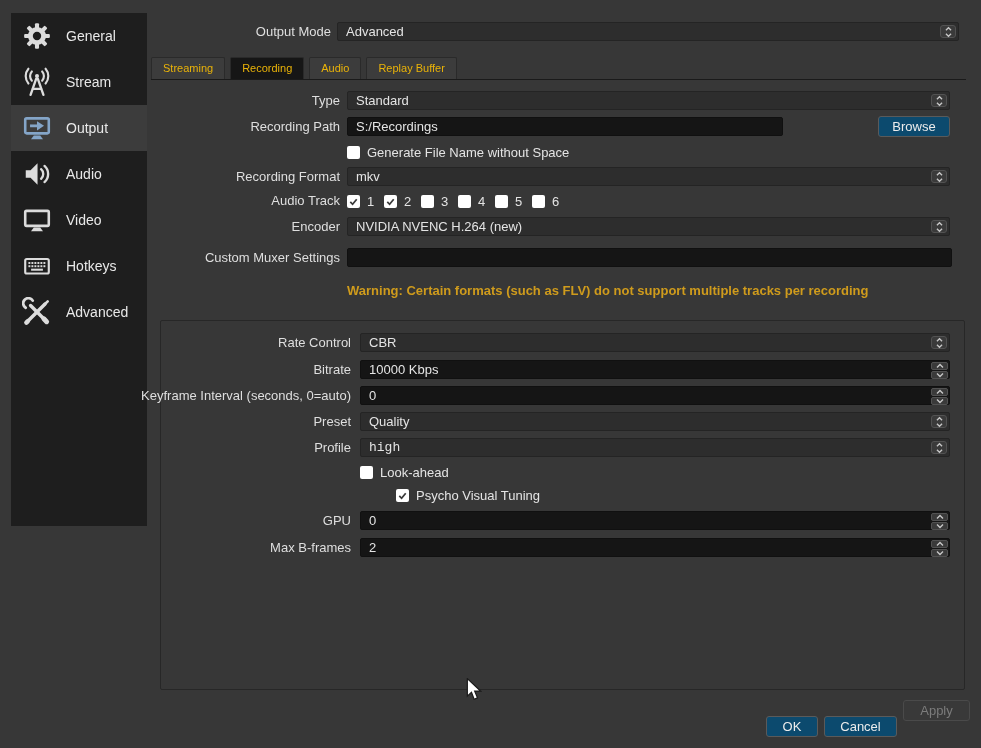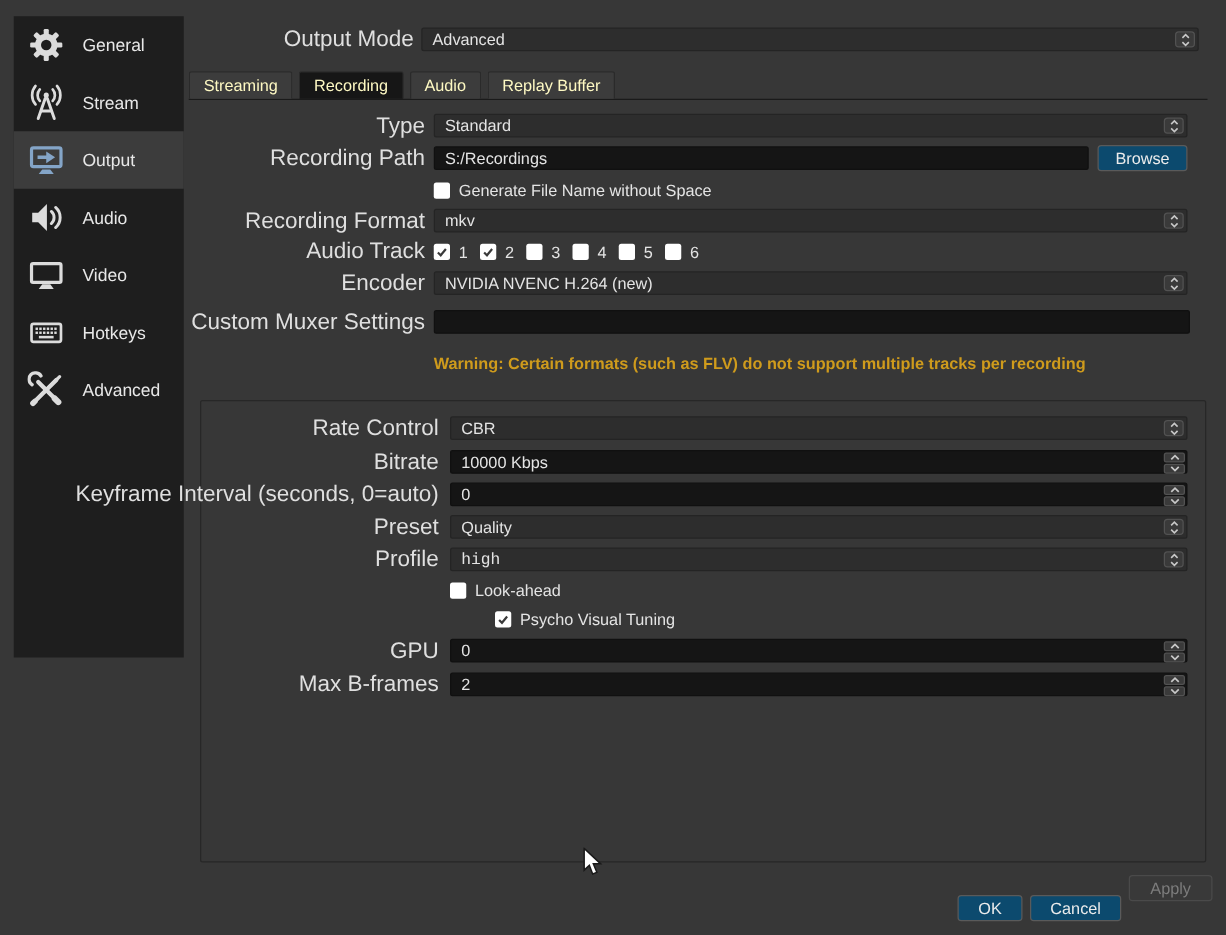--- a/index.html
+++ b/index.html
@@ -8,36 +8,36 @@
   #win { position:absolute; inset:0; width:981px; height:748px; }
 
   
   .sidebar { position:absolute; left:11px; top:13px; width:136px; height:513px; background:#1e1e1e; }
   .side-item { position:relative; height:46px; display:flex; align-items:center; padding-left:10px; gap:13px; cursor:default; }
   .side-item.selected { background:#3c3c3c; }
   .side-item .ic { width:32px; height:32px; flex:0 0 32px; display:flex; align-items:center; justify-content:center; }
   .side-item .lbl { font-size:14px; color:#e8e8e8; }
 
   
-  .flabel { position:absolute; font-size:18px; color:#dfdfdf; line-height:19px; white-space:nowrap; text-align:right; }
+  .flabel { position:absolute; font-size:13px; color:#dfdfdf; line-height:19px; white-space:nowrap; text-align:right; }
   .combo { position:absolute; height:19px; background:#2d2d2d; border:1px solid #242424; border-radius:2px; }
   .combo .val { position:absolute; left:8px; top:0; line-height:17px; font-size:13px; color:#e4e4e4; white-space:nowrap; }
   .combo .cbtn { position:absolute; right:2px; top:2px; width:16px; height:13px; background:#3a3a3a; border:1px solid #525252; border-radius:3px; display:flex; align-items:center; justify-content:center; }
   .darkfield { position:absolute; height:19px; background:#151515; border:1px solid #101010; border-radius:2px; }
   .darkfield .val { position:absolute; left:8px; top:0; line-height:17px; font-size:13px; color:#e4e4e4; white-space:nowrap; }
   .spin .sbtns { position:absolute; right:1px; top:1px; width:17px; height:16px; display:flex; flex-direction:column; gap:1px; }
   .spin .sbtn { flex:1; background:#3a3a3a; border:1px solid #525252; border-radius:2px; display:flex; align-items:center; justify-content:center; }
   .cb { position:absolute; display:flex; align-items:center; gap:7px; font-size:13px; color:#e4e4e4; white-space:nowrap; }
   .cb .box { width:13px; height:13px; background:#ffffff; border-radius:2px; display:flex; align-items:center; justify-content:center; }
   .cb .box svg { display:none; }
   .cb.checked .box svg { display:block; }
 
   
   .tabs { position:absolute; left:151px; top:57px; height:22px; display:flex; gap:5px; }
-  .tab { height:22px; line-height:21px; padding:0 11px; background:#3c3c3c; color:#fef9c3; font-size:13px; border:1px solid #2a2a2a; border-bottom:none; border-radius:2px 2px 0 0; }
+  .tab { height:22px; line-height:21px; padding:0 11px; background:#3c3c3c; color:#eab308; font-size:11px; border:1px solid #2a2a2a; border-bottom:none; border-radius:2px 2px 0 0; }
   .tab.selected { background:#161616; }
   .tabline { position:absolute; left:151px; top:79px; width:815px; height:1px; background:#1a1a1a; }
 
   
   .groupbox { position:absolute; left:160px; top:320px; width:805px; height:370px; border:1px solid #272727; border-radius:2px; }
 
   
   .pbtn { position:absolute; height:21px; background:#0c4a6e; border:1px solid #5a5a5a; border-radius:3px; color:#ececec; font-size:13px; text-align:center; line-height:19px; }
   .pbtn.disabled { color:#7c7c7c; border-color:#4a4a4a; background:#393939; }
 
@@ -183,21 +183,21 @@
     <span class="val">Standard</span>
     <span class="cbtn">
       <svg width="9" height="12" viewBox="0 0 10 14" fill="none" stroke="#c8c8c8" stroke-width="1.5">
           <path d="M2,5 L5,2 L8,5"></path>
           <path d="M2,9 L5,12 L8,9"></path>
         </svg>
     </span>
   </div>
 
   <div class="flabel" style="right:641px; top:117px;">Recording Path</div>
-  <div class="darkfield" style="left:347px; top:117px; width:524px;">
+  <div class="darkfield" style="left:347px; top:117px; width:436px;">
     <span class="val">S:/Recordings</span>
   </div>
   <div class="pbtn" style="left:878px; top:116px; width:72px;">Browse</div>
 
   <div class="cb" style="left:347px; top:145px;">
     <span class="box"></span>
     <span>Generate File Name without Space</span>
   </div>
 
   <div class="flabel" style="right:641px; top:167px;">Recording Format</div>

